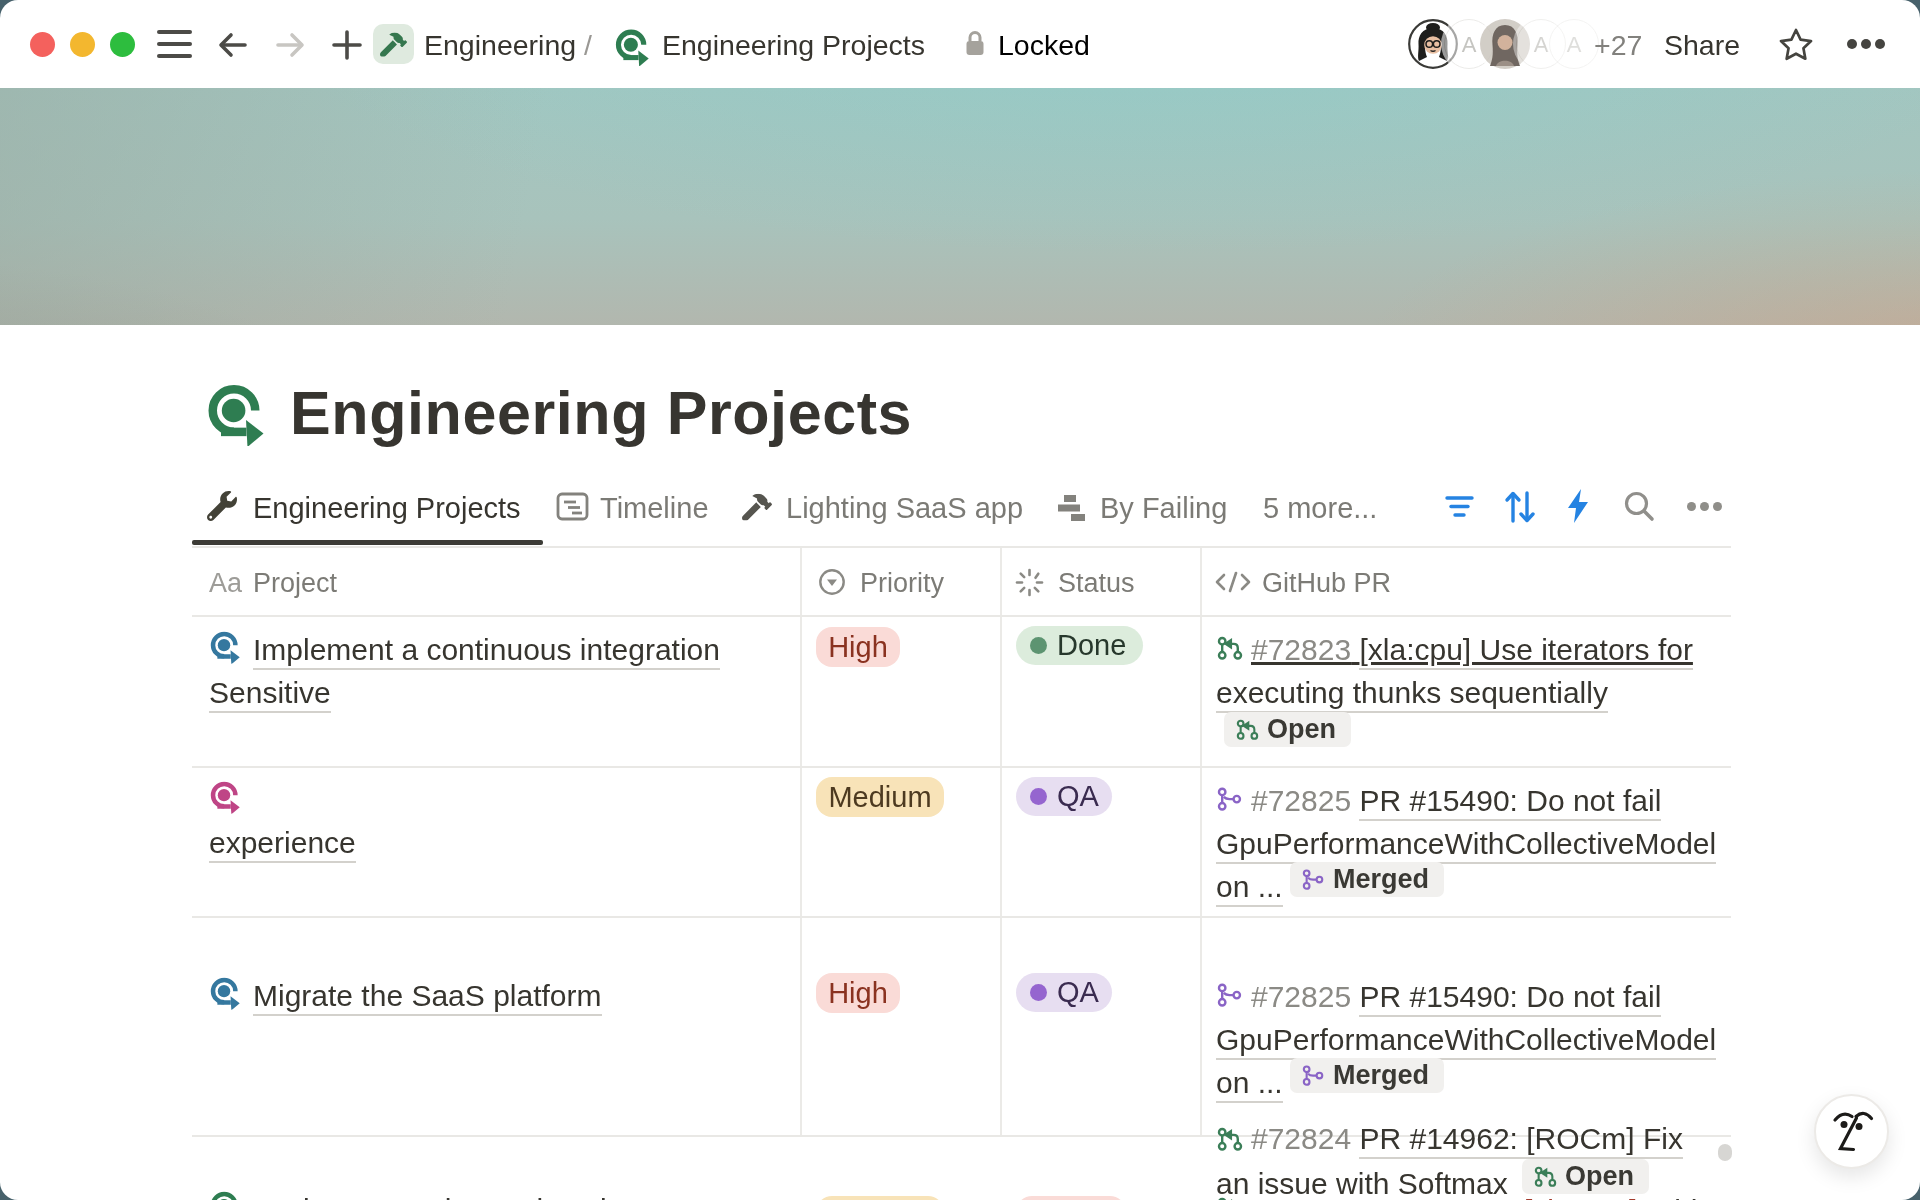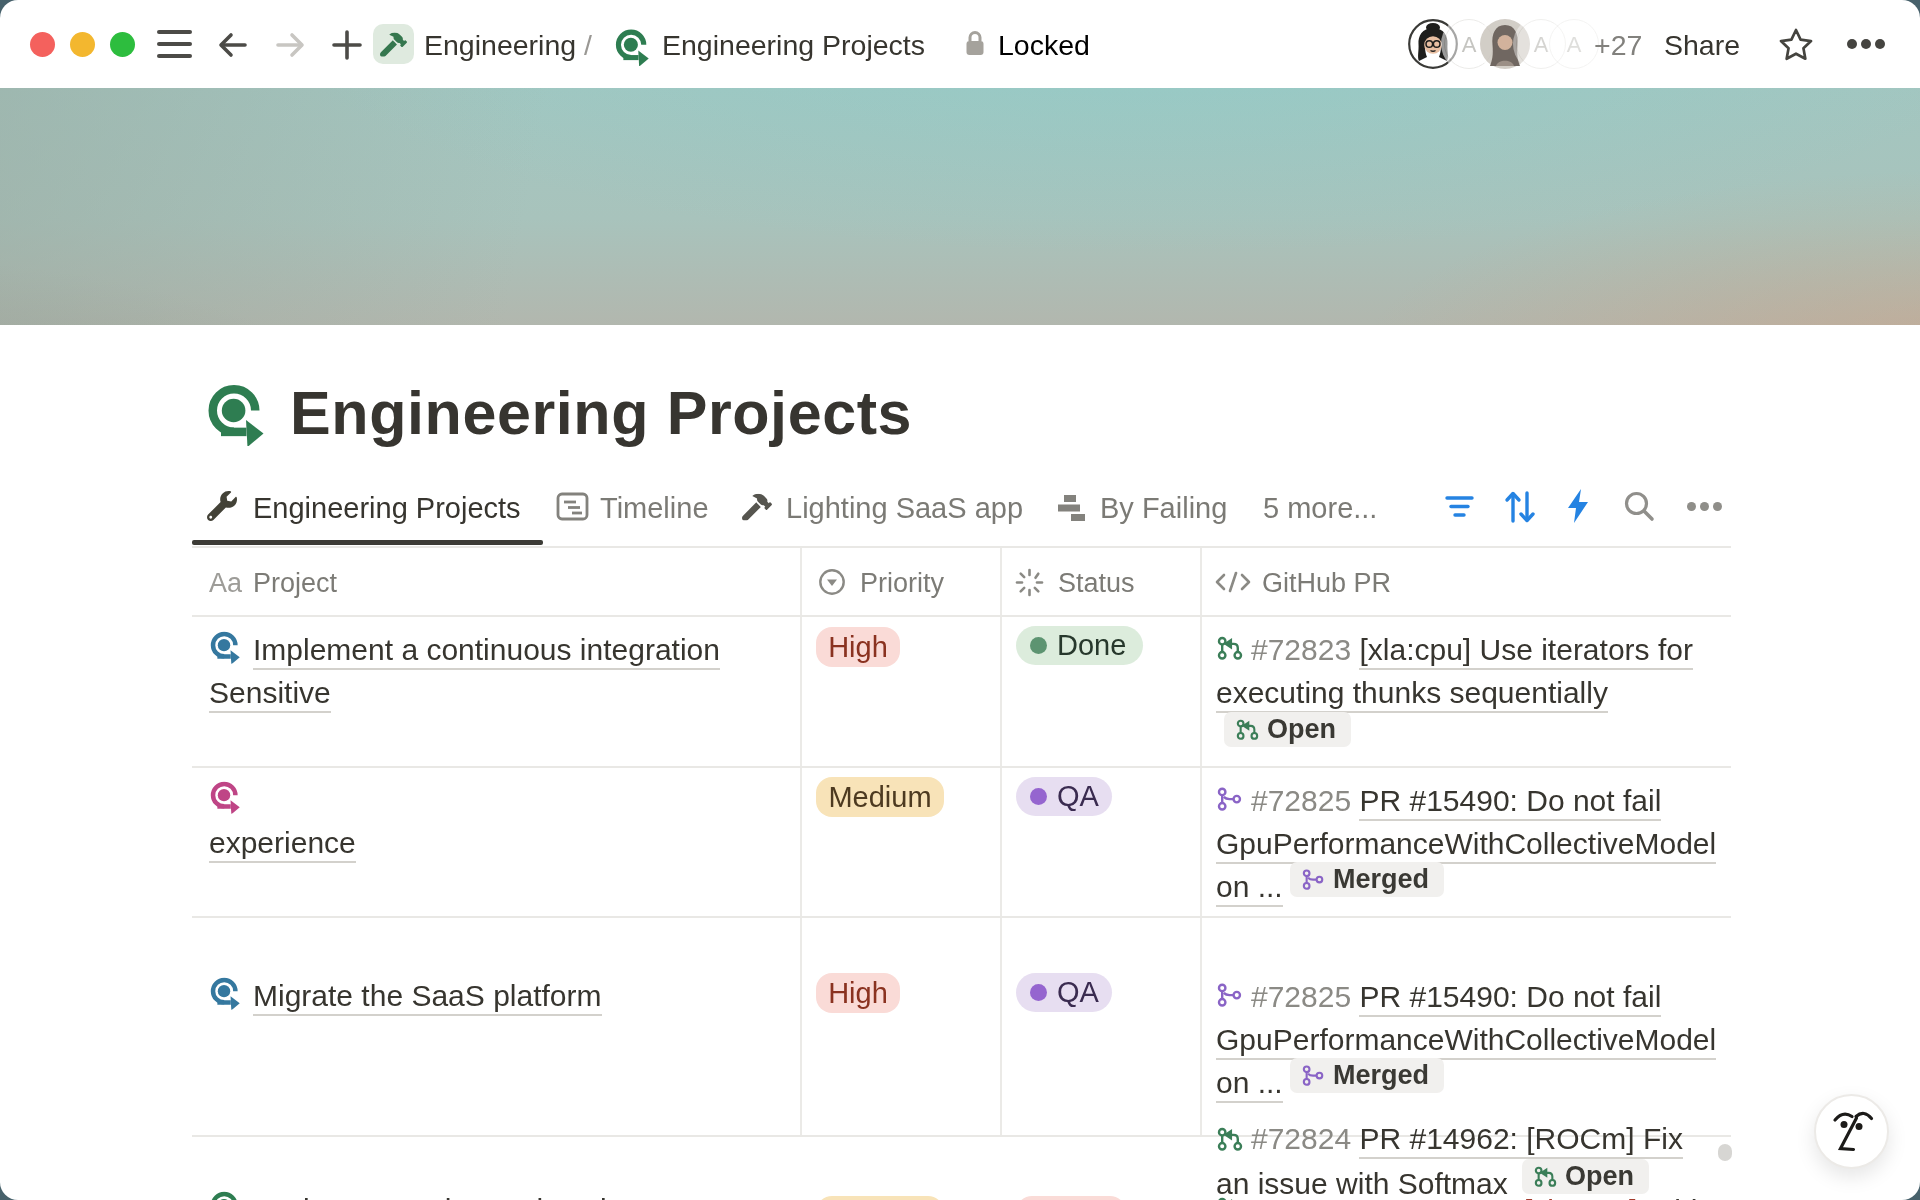--- a/index.html
+++ b/index.html
@@ -273,21 +273,21 @@
   <svg class="abs" style="left:210px; top:631px; color:#35789f;" width="30" height="33" viewBox="0 0 57 62">
       <use href="#proj"></use>
     </svg>
   <div class="abs celltxt" style="left:253px; top:633px;"><span class="lnk">Implement a continuous integration</span></div>
   <div class="abs celltxt" style="left:209px; top:676px;"><span class="lnk">Sensitive</span></div>
   <div class="pill" style="left:816px; top:627px; width:84px; background:#fadbd7; color:#8a3220;">High</div>
   <div class="stpill" style="left:1016px; top:626px; width:127px; background:#dcecdc; color:#27382c; padding-left:14px;"><span class="dot" style="background:#5d9471;"></span>Done</div>
   <svg class="abs" style="left:1217px; top:636px; color:#3b7e58;" width="26" height="24" viewBox="0 0 25 23">
       <use href="#propen"></use>
     </svg>
-  <div class="abs celltxt" style="left:1251px; top:633px;"><span class="gn">#72823</span> <span class="lnk">[xla:cpu] Use iterators for</span></div>
+  <div class="abs celltxt" style="left:1251px; top:633px;text-decoration:underline;"><span class="gn">#72823</span> <span class="lnk">[xla:cpu] Use iterators for</span></div>
   <div class="abs celltxt" style="left:1216px; top:676px;"><span class="lnk">executing thunks sequentially</span></div>
   <div class="badge" style="left:1224px; top:712px;"><svg width="23" height="21" viewBox="0 0 25 23" style="color:#3b7e58;">
         <use href="#propen"></use>
       </svg>Open</div>
 
   <svg class="abs" style="left:210px; top:781px; color:#bf4586;" width="30" height="33" viewBox="0 0 57 62">
       <use href="#proj"></use>
     </svg>
   <div class="abs celltxt" style="left:209px; top:826px;"><span class="lnk">experience</span></div>
   <div class="pill" style="left:816px; top:777px; width:128px; background:#f8e3b8; color:#4d3a20;">Medium</div>

